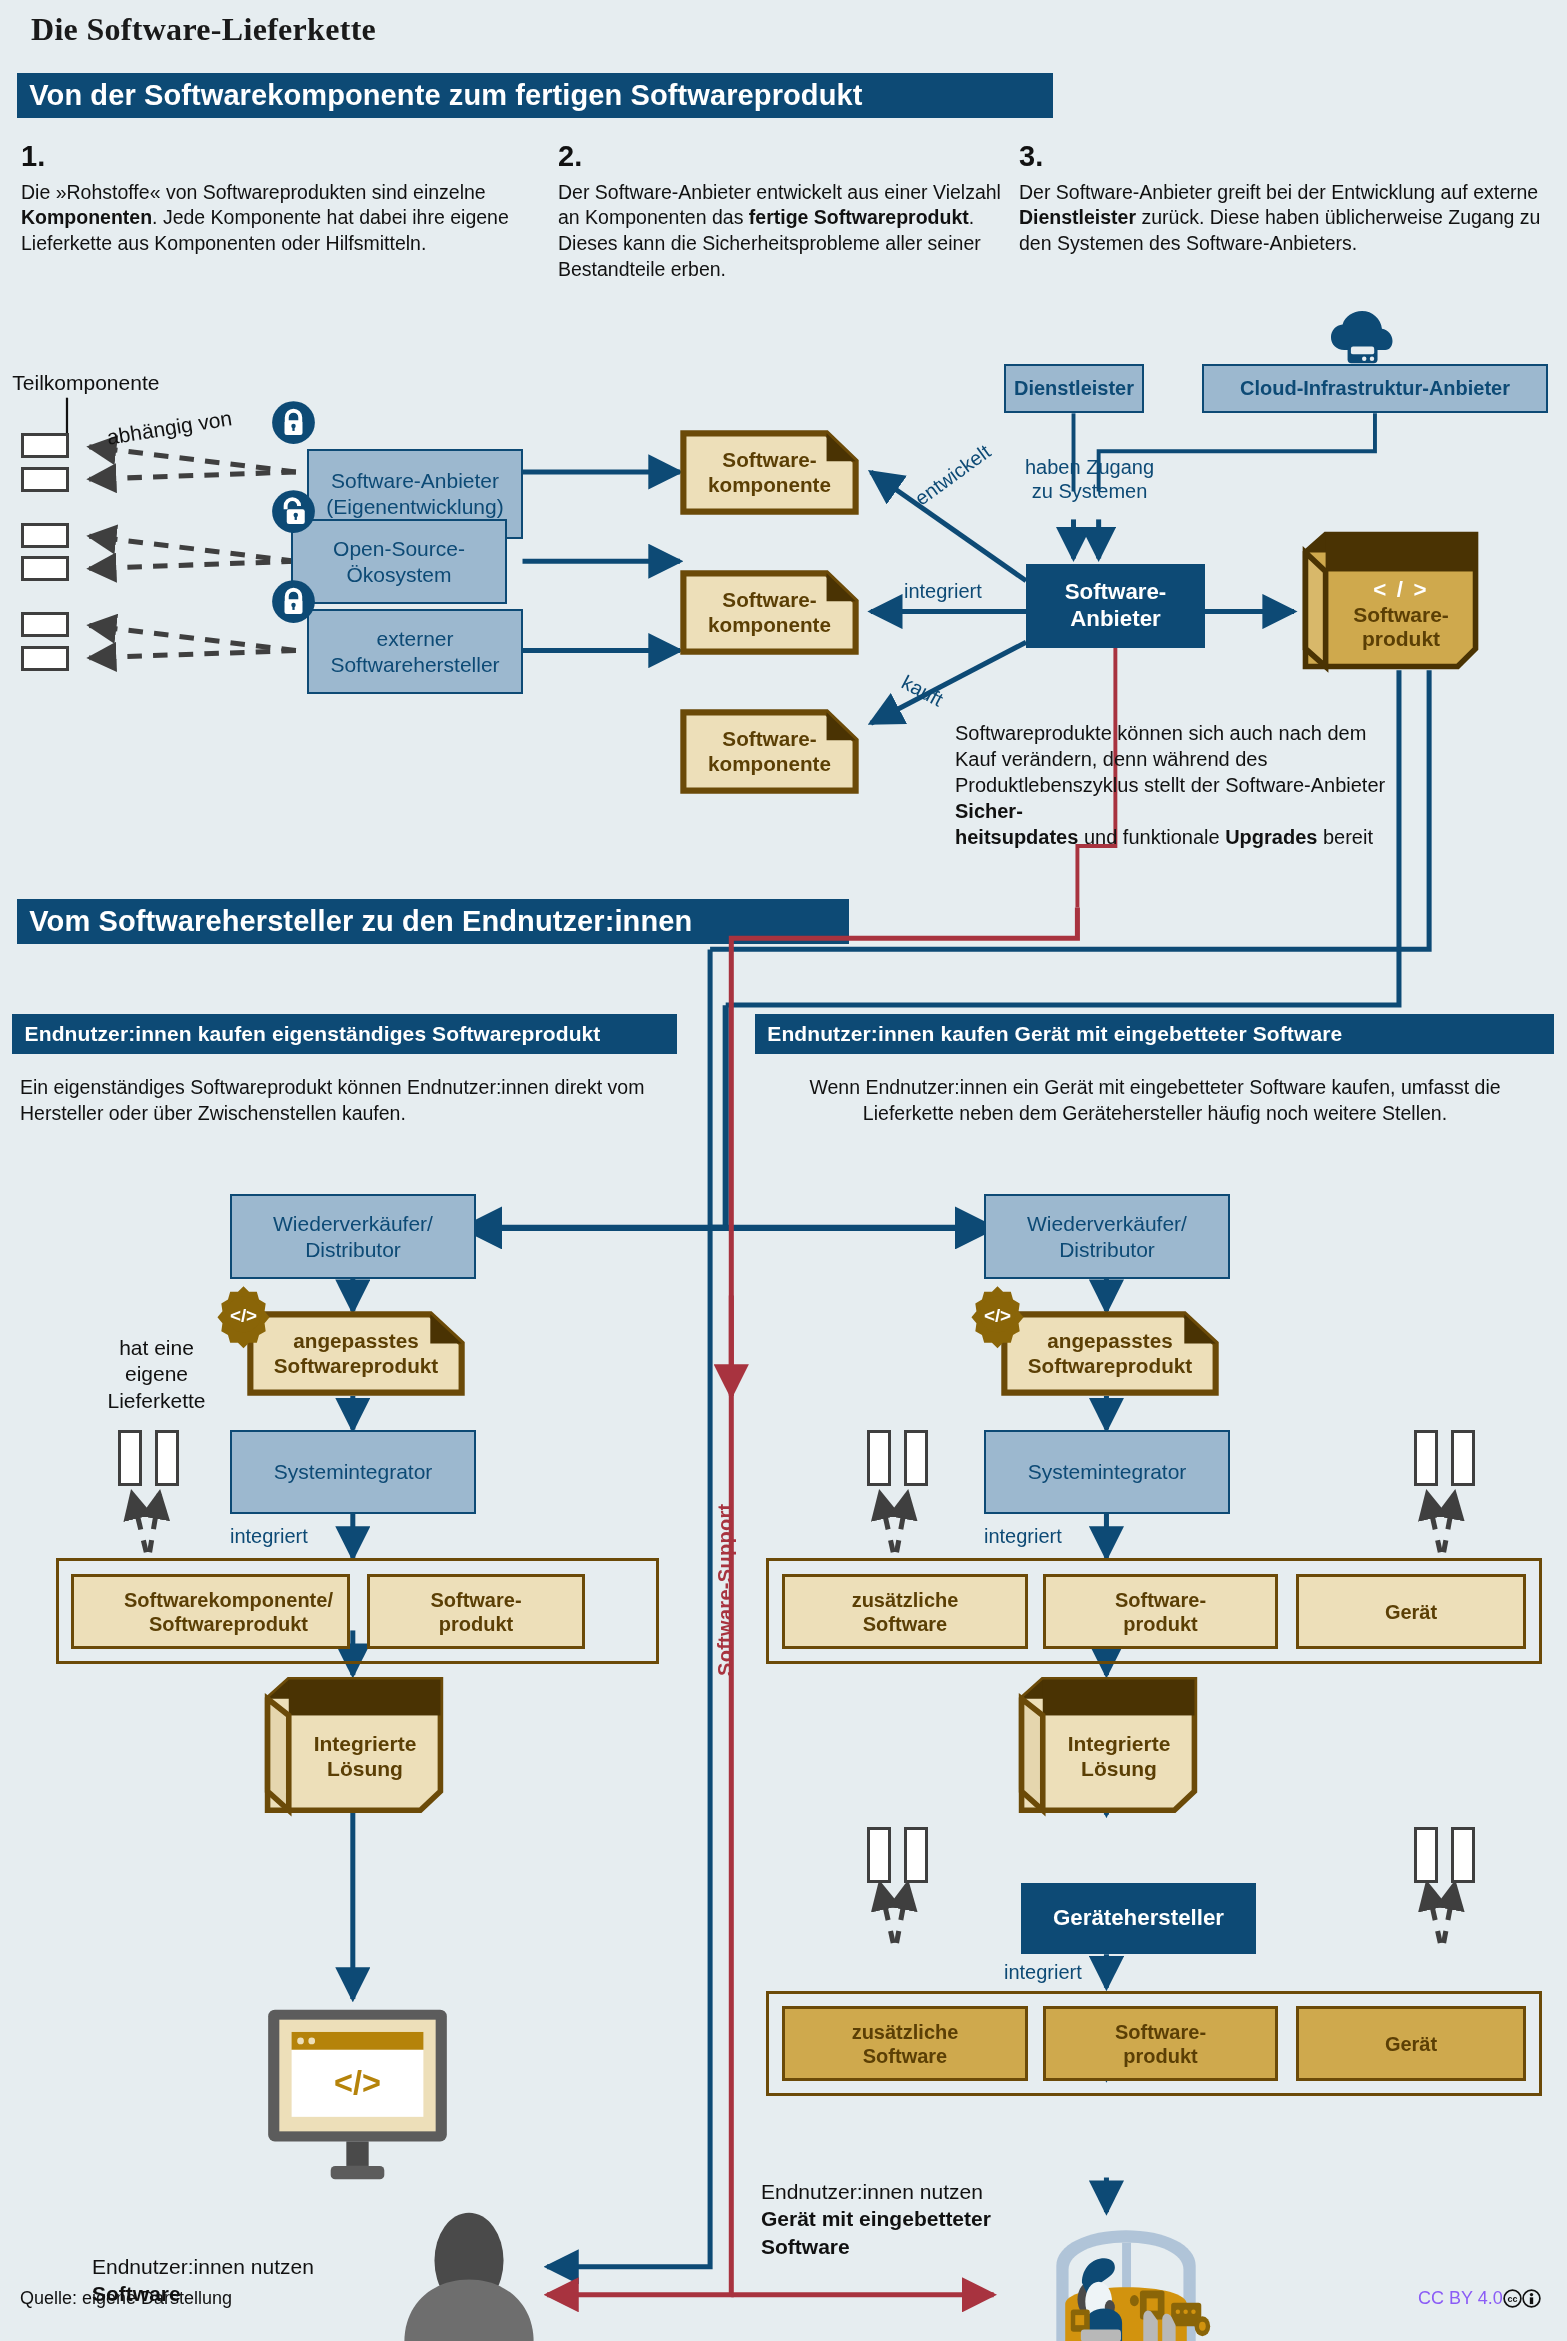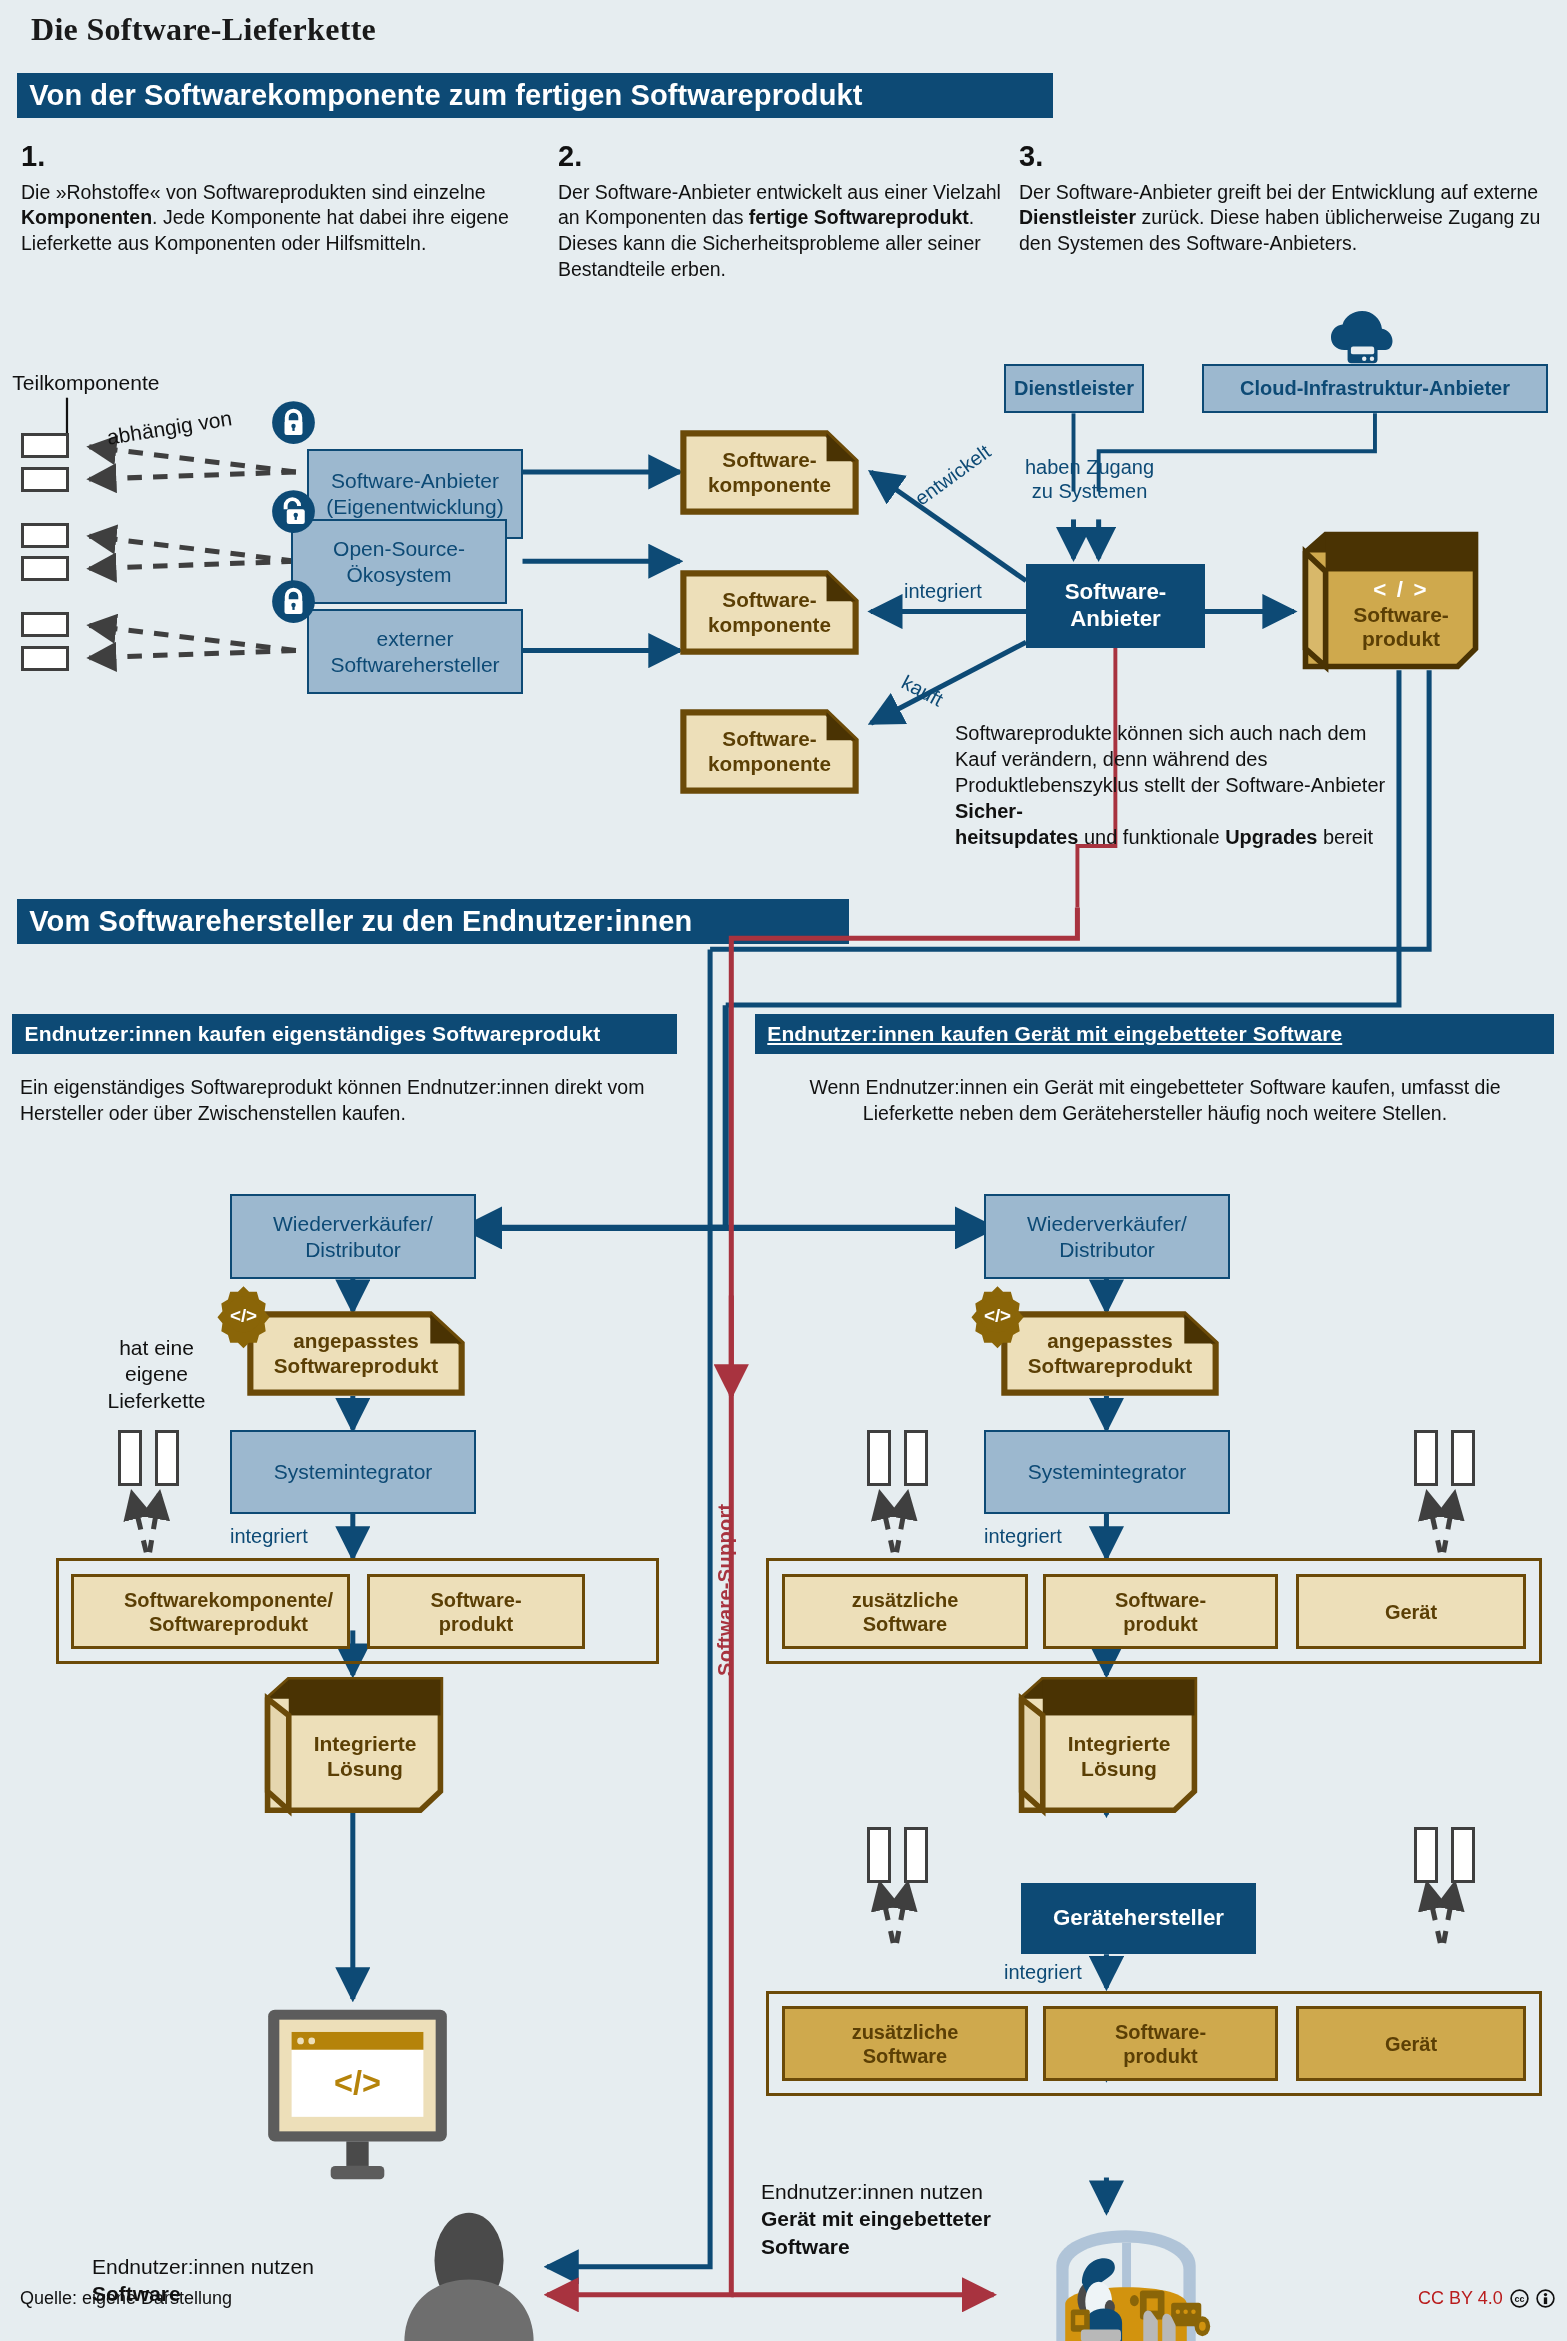--- a/index.html
+++ b/index.html
@@ -48,21 +48,21 @@
   .lbl-blue{color:#0d4a75;font-size:20px;line-height:1.22;}
   .lbl-black{color:#111;font-size:20px;line-height:1.3;}
   .tanbox{
     background:#eddfb9;border:3.4px solid #6b4a08;box-sizing:border-box;
     display:flex;align-items:center;justify-content:center;
     text-align:center;color:#5b3f05;font-weight:700;font-size:21px;line-height:1.2;
   }
   .tanbox.dark{background:#cfa94d;}
   .outerframe{border:3.4px solid #6b4a08;box-sizing:border-box;background:transparent;}
   .srcnote{font-size:18px;color:#111;}
-  .cc{font-size:18px;color:#b91c1c;display:flex;align-items:center;gap:7px;text-align:right;}
+  .cc{font-size:18px;color:#8b5cf6;display:flex;align-items:center;gap:0;text-align:right;}
   svg{overflow:visible;}
   .vert-red{
     color:#a8333f;font-weight:700;font-size:20px;
     writing-mode:vertical-rl;transform:rotate(180deg);
     letter-spacing:0.3px;
   }
 </style>
 </head>
 <body>
 
@@ -263,21 +263,21 @@
 
 <div class="abs para" style="left:955px;top:720px;width:441px;font-size:20px;line-height:1.3;">Softwareprodukte können sich auch nach dem Kauf verändern, denn während des Produktlebenszyklus stellt der Software-Anbieter <b>Sicher-<br>heitsupdates</b> und funktionale <b>Upgrades</b> bereit</div>
 
 <div class="abs band big" style="left:17px;top:899px;width:832px;height:45px;">
   <span>Vom Softwarehersteller zu den Endnutzer:innen</span>
 </div>
 
 <div class="abs band mid" style="left:12.3px;top:1014px;width:665px;height:40px;">
   <span>Endnutzer:innen kaufen eigenständiges Softwareprodukt</span>
 </div>
-<div class="abs band mid" style="left:755px;top:1014px;width:799px;height:40px;text-decoration:underline;">
+<div class="abs band mid" style="left:755px;top:1014px;width:799px;height:40px;">
   <span>Endnutzer:innen kaufen Gerät mit eingebetteter Software</span>
 </div>
 
 <div class="abs para" style="left:20px;top:1075px;width:651px;font-size:19.5px;">Ein eigenständiges Softwareprodukt können Endnutzer:innen direkt vom Hersteller oder über Zwischenstellen kaufen.</div>
 <div class="abs para" style="left:764px;top:1075px;width:782px;font-size:19.5px;text-align:center;">Wenn Endnutzer:innen ein Gerät mit eingebetteter Software kaufen, umfasst die Lieferkette neben dem Gerätehersteller häufig noch weitere Stellen.</div>
 
 <svg class="abs" style="left:0;top:0;width:1567px;height:2342px;" viewBox="0 0 2807 4194">
   <defs>
     <marker id="ah2-blue" viewBox="0 0 10 10" refX="9" refY="5" markerWidth="7" markerHeight="7" orient="auto-start-reverse">
       <path d="M0,0 L10,5 L0,10 z" fill="#0d4a75"></path>

